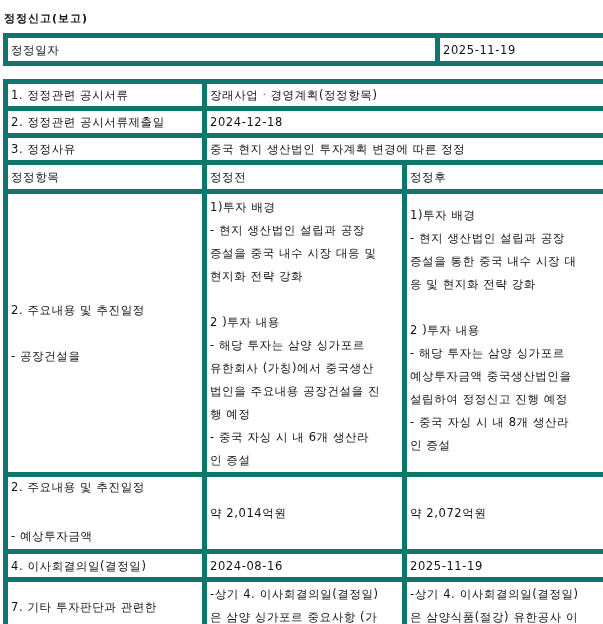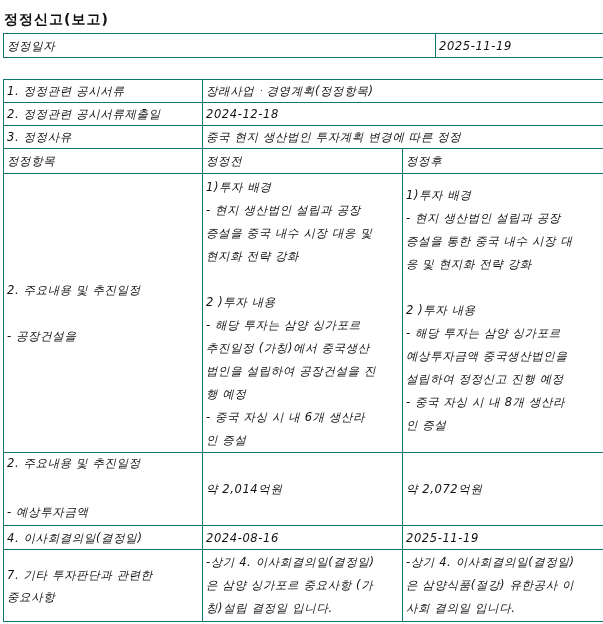--- a/index.html
+++ b/index.html
@@ -4,35 +4,34 @@
 <style>
   html, body { margin: 0; padding: 0; background: #ffffff; }
   body {
     width: 603px; height: 624px; overflow: hidden; position: relative;
     font-family: "DejaVu Sans", "Liberation Sans", sans-serif;
     color: #111111;
     font-size: 11.5px;
   }
   .title {
     position: absolute; left: 4px; top: 11px;
-    font-size: 14px; font-weight: bold; letter-spacing: 1px;
+    font-size: 11px; font-weight: bold; letter-spacing: 1px;
   }
   table {
     position: absolute; left: 3px;
     border-collapse: collapse; table-layout: fixed;
   }
   td {
-    border: 1px solid #0f766e;
+    border: 5px solid #0f766e;
     padding: 0 3px;
     vertical-align: middle;
     line-height: 16px;
     letter-spacing: 0.6px;
     white-space: normal;
     word-break: keep-all;
-    font-style: italic;
   }
   #t1 { top: 33px; width: 600px; }
   #t1 td { height: 23px; }
   #t2 { top: 79px; width: 600px; }
   .r23 td { height: 22px; }
   .hdr td { height: 24px; }
   .big td { height: 265px; }
   .big .lc { line-height: 23px; vertical-align: middle; }
   .big .content { line-height: 23px; vertical-align: top; padding-top: 2px; }
   .big .content.after { padding-top: 10px; }
@@ -98,22 +97,22 @@
       <span class="line">- 공장건설을</span>
     </td>
     <td class="content">
       <span class="line">1)투자 배경</span>
       <span class="line">- 현지 생산법인 설립과 공장</span>
       <span class="line">증설을 중국 내수 시장 대응 및</span>
       <span class="line">현지화 전략 강화</span>
       <span class="line"></span>
       <span class="line">2 )투자 내용</span>
       <span class="line">- 해당 투자는 삼양 싱가포르</span>
-      <span class="line">추진일정 (가칭)에서 중국생산</span>
-      <span class="line">법인을 설립하여 공장건설을 진</span>
+      <span class="line">유한회사 (가칭)에서 중국생산</span>
+      <span class="line">법인을 주요내용 공장건설을 진</span>
       <span class="line">행 예정</span>
       <span class="line">- 중국 자싱 시 내 6개 생산라</span>
       <span class="line">인 증설</span>
     </td>
     <td class="content after">
       <span class="line">1)투자 배경</span>
       <span class="line">- 현지 생산법인 설립과 공장</span>
       <span class="line">증설을 통한 중국 내수 시장 대</span>
       <span class="line">응 및 현지화 전략 강화</span>
       <span class="line"></span>

